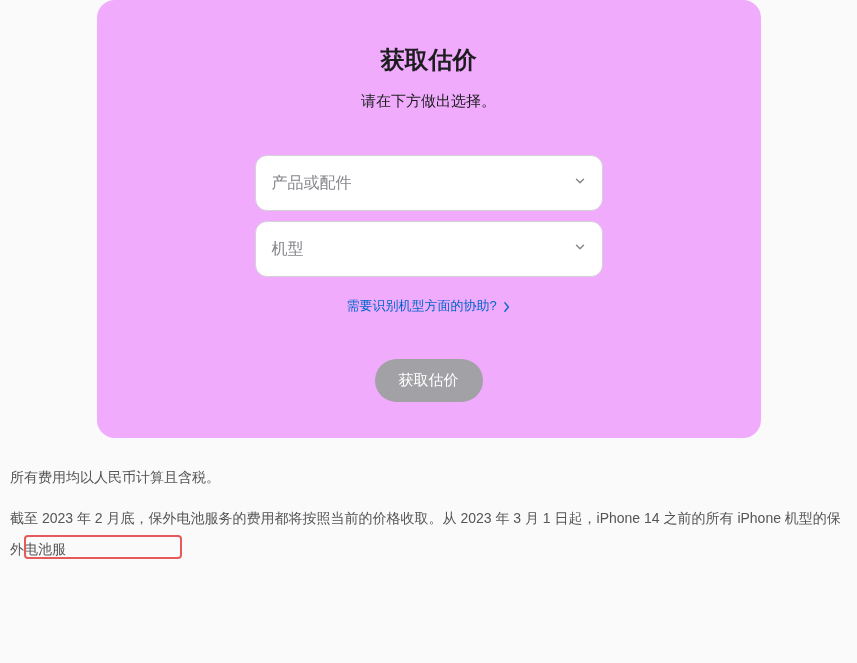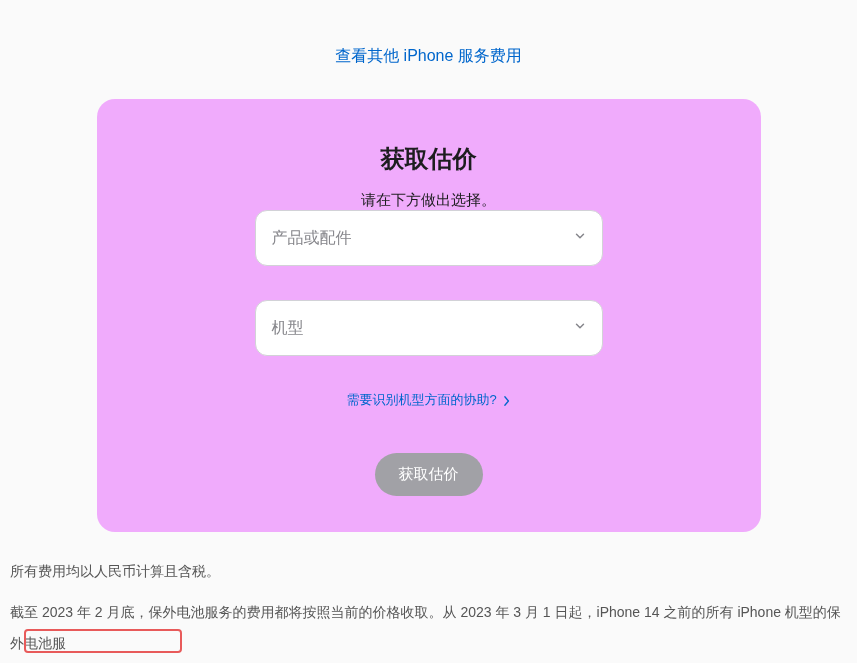--- a/index.html
+++ b/index.html
@@ -37,25 +37,26 @@
     }
     .card-title {
       font-size: 24px;
       font-weight: 600;
       color: #1d1d1f;
       margin-bottom: 16px;
     }
     .card-subtitle {
       font-size: 15px;
       color: #1d1d1f;
+      margin-bottom: 44px;
     }
     .select-wrap {
       position: relative;
       width: 348px;
-      margin: 0 auto 34px;
+      margin: 0 auto 10px;
     }
     .select-box {
       width: 100%;
       height: 56px;
       background: #fff;
       border: 1px solid #d2d2d7;
       border-radius: 12px;
       padding: 0 40px 0 16px;
       font-size: 16px;
       color: #86868b;
@@ -122,23 +123,20 @@
       position: absolute;
       border: 2px solid #e85a5a;
       border-radius: 4px;
       pointer-events: none;
     }
   </style>
 </head>
 <body>
 
 <div class="container">
-  <div class="top-link">
-    <a href="#">查看其他 iPhone 服务费用</a>
-  </div>
 
   <div class="card">
     <div class="card-title">获取估价</div>
     <div class="card-subtitle">请在下方做出选择。</div>
 
     <div class="select-wrap">
       <div class="select-box">
         <span>产品或配件</span>
       </div>
       <span class="chevron">

